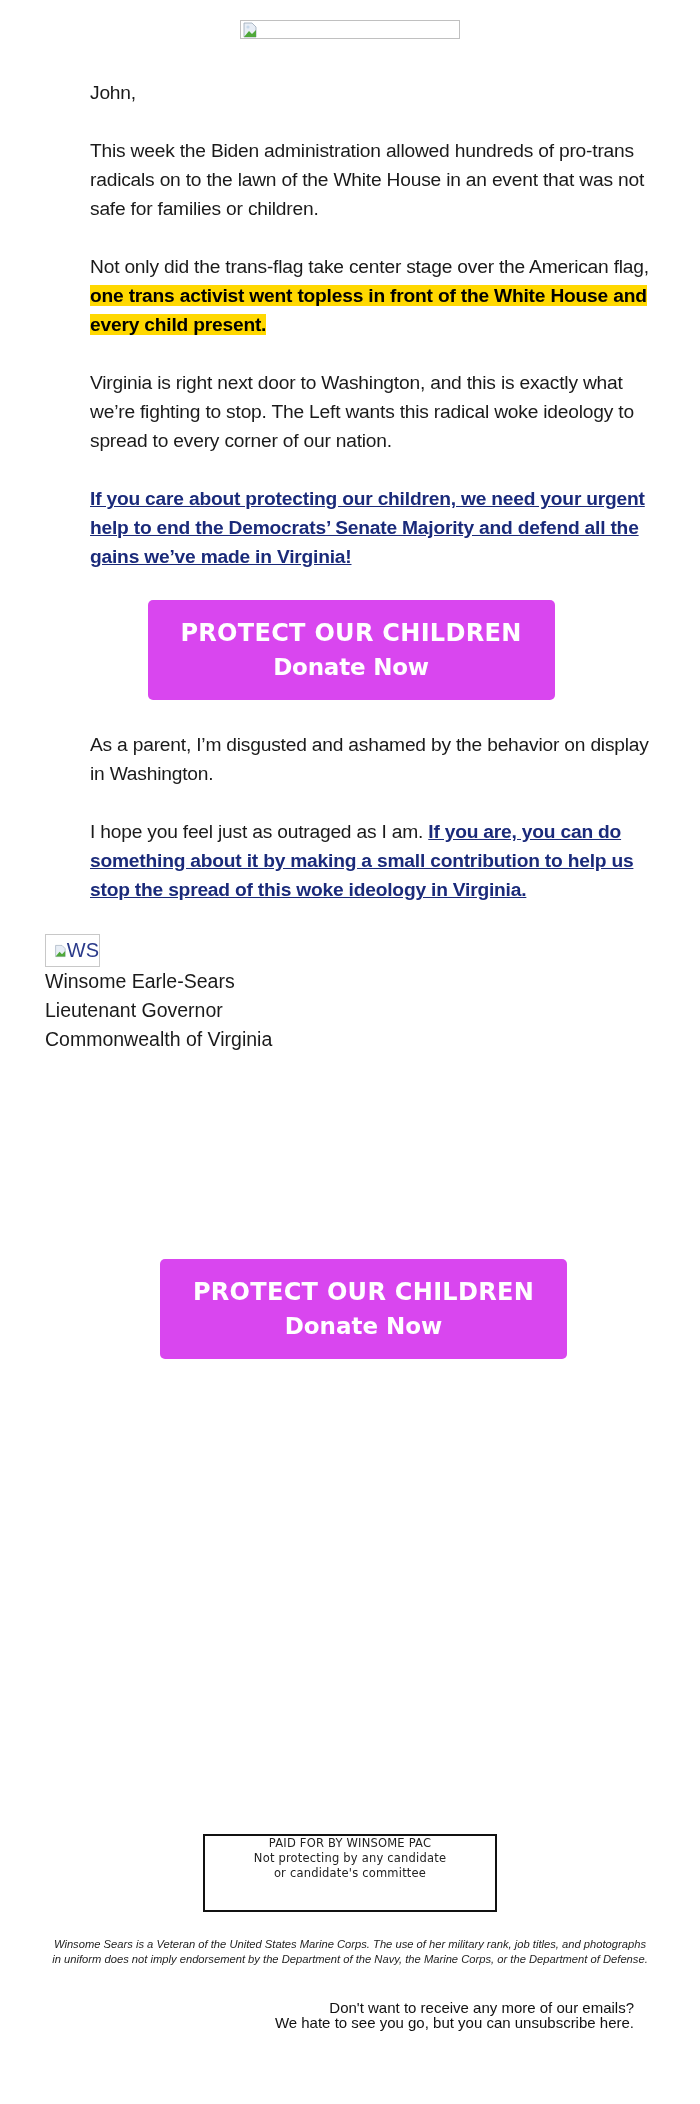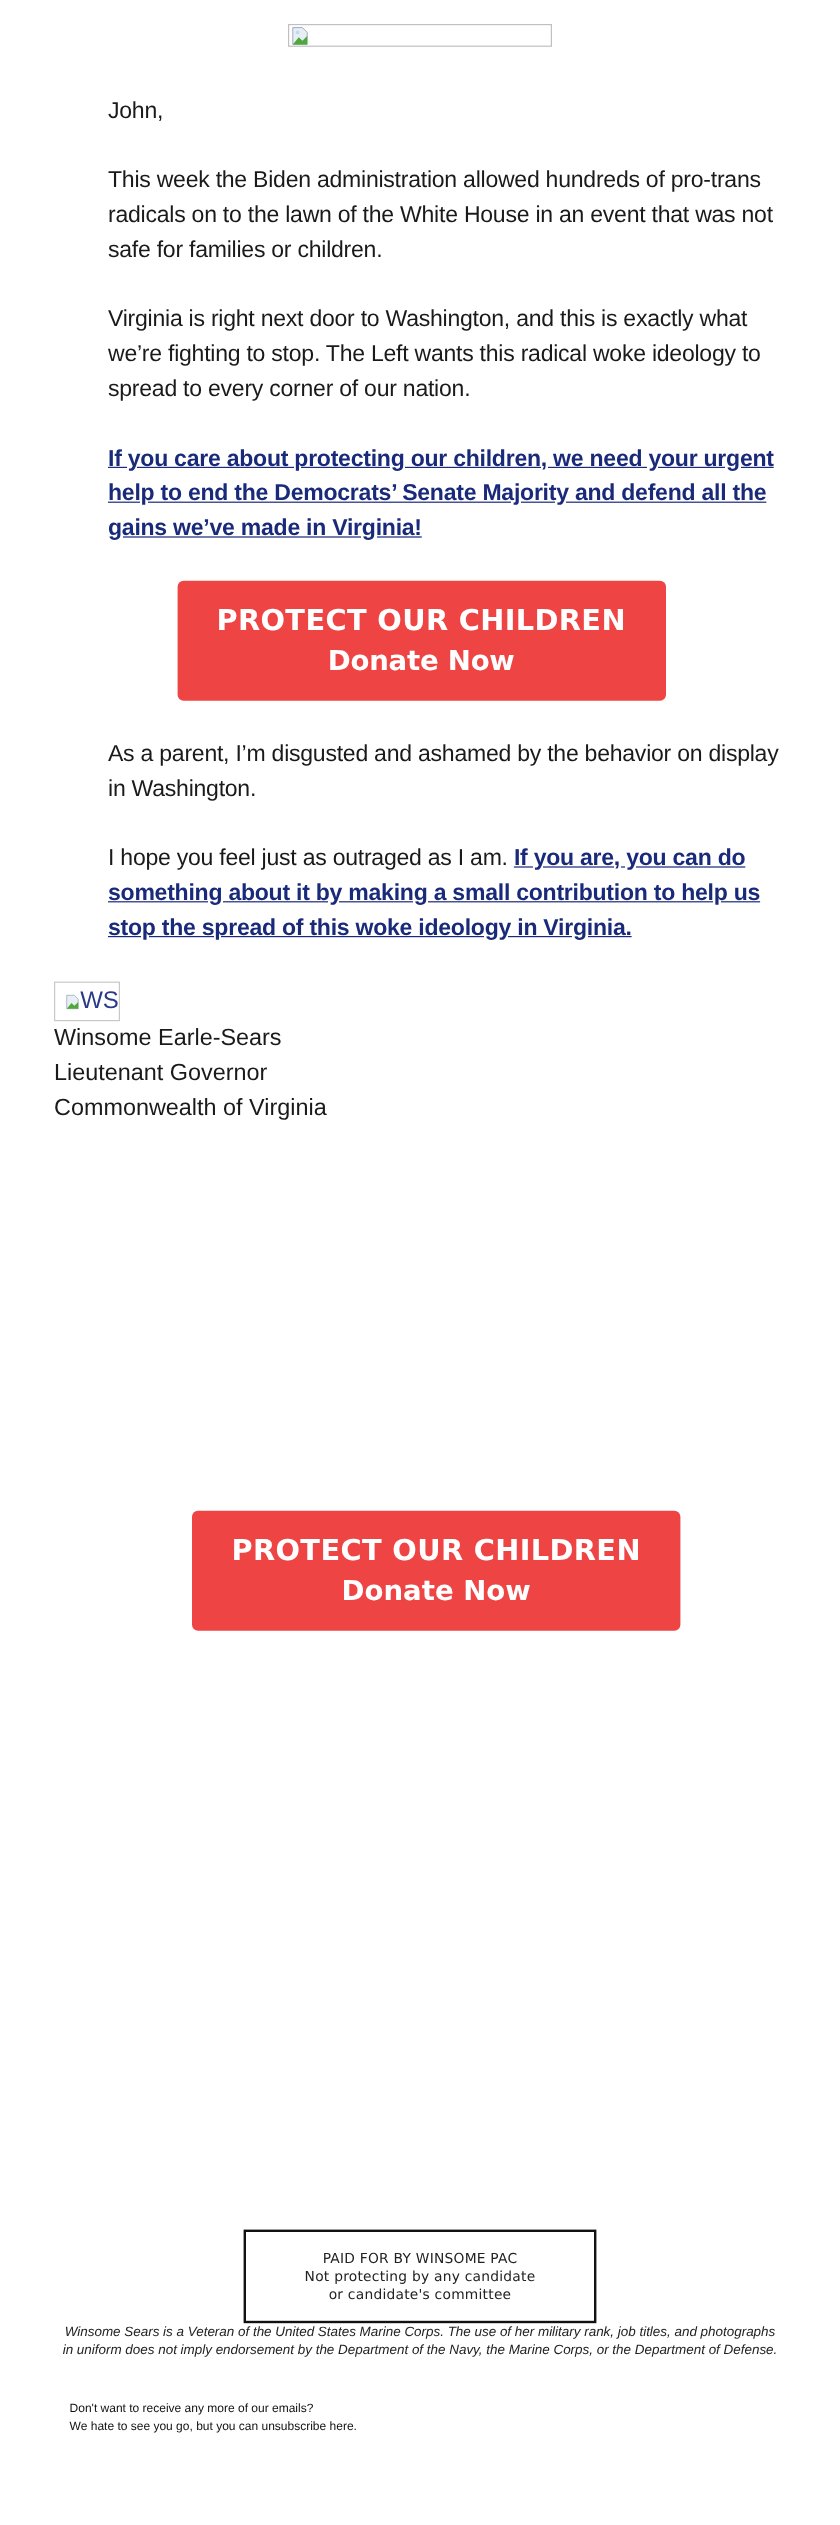--- a/index.html
+++ b/index.html
@@ -51,21 +51,21 @@
     justify-content: center;
     margin: 6px 0 30px 0;
   }
   .donate-btn {
     display: flex;
     flex-direction: column;
     align-items: center;
     justify-content: center;
     width: 407px;
     height: 100px;
-    background: #ef4444;
+    background: #d946ef;
     border-radius: 5px;
     color: #ffffff;
     font-family: "DejaVu Sans", sans-serif;
     font-weight: bold;
     text-decoration: none;
     cursor: pointer;
   }
   .donate-btn .l1 { font-size: 24px; line-height: 34px; letter-spacing: 0.3px; }
   .donate-btn .l2 { font-size: 23px; line-height: 34px; }
   .sig {
@@ -96,42 +96,40 @@
     left: 203px;
     top: 1834px;
     width: 294px;
     height: 78px;
     border: 2px solid #111;
     text-align: center;
     font-family: "DejaVu Sans", sans-serif;
     font-size: 11.5px;
     line-height: 15px;
     color: #222;
-    padding-top: 15px;
     letter-spacing: 0.2px;
-    margin-top: 24px;
   }
   .disclaimer {
     position: absolute;
     left: 50px;
     top: 1937px;
     width: 600px;
     text-align: center;
     font-style: italic;
     font-size: 11.2px;
     line-height: 14.5px;
     color: #222;
   }
   .unsub {
     position: absolute;
-    left: 58px;
+    left: 34px;
     top: 2001px;
     width: 600px;
-    text-align: left;
-    font-size: 10px;
+    text-align: right;
+    font-size: 15px;
     line-height: 14.5px;
     color: #111;
   }
   .unsub a { color: #111; text-decoration: none; }
 </style>
 </head>
 <body>
 
 <div class="header-img">
   <svg class="broken" viewBox="0 0 16 16">
@@ -139,20 +137,23 @@
     <path d="M2 15 L7 9 L10 12 L14 8 V15 Z" fill="#4fa83a"></path>
     <circle cx="6" cy="5" r="1.6" fill="#c6d8ea"></circle>
   </svg>
 </div>
 
 <div class="content">
   <p>John,</p>
 
   <p>This week the Biden administration allowed hundreds of pro-trans radicals on to the lawn of the White House in an event that was not safe for families or children.</p>
 
+  <p>
+    <span>Not only did the trans-flag take center stage over the American flag, </span><span class="hl">one trans activist went topless in front of the White House and every child present.</span>
+  </p>
 
   <p>Virginia is right next door to Washington, and this is exactly what we’re fighting to stop. The Left wants this radical woke ideology to spread to every corner of our nation.</p>
 
   <p>
     <a class="cta-link" href="#">If you care about protecting our children, we need your urgent help to end the Democrats’ Senate Majority and defend all the gains we’ve made in Virginia!</a>
   </p>
 
   <div class="btn-wrap">
     <a class="donate-btn" href="#">
       <span class="l1">PROTECT OUR CHILDREN</span>

